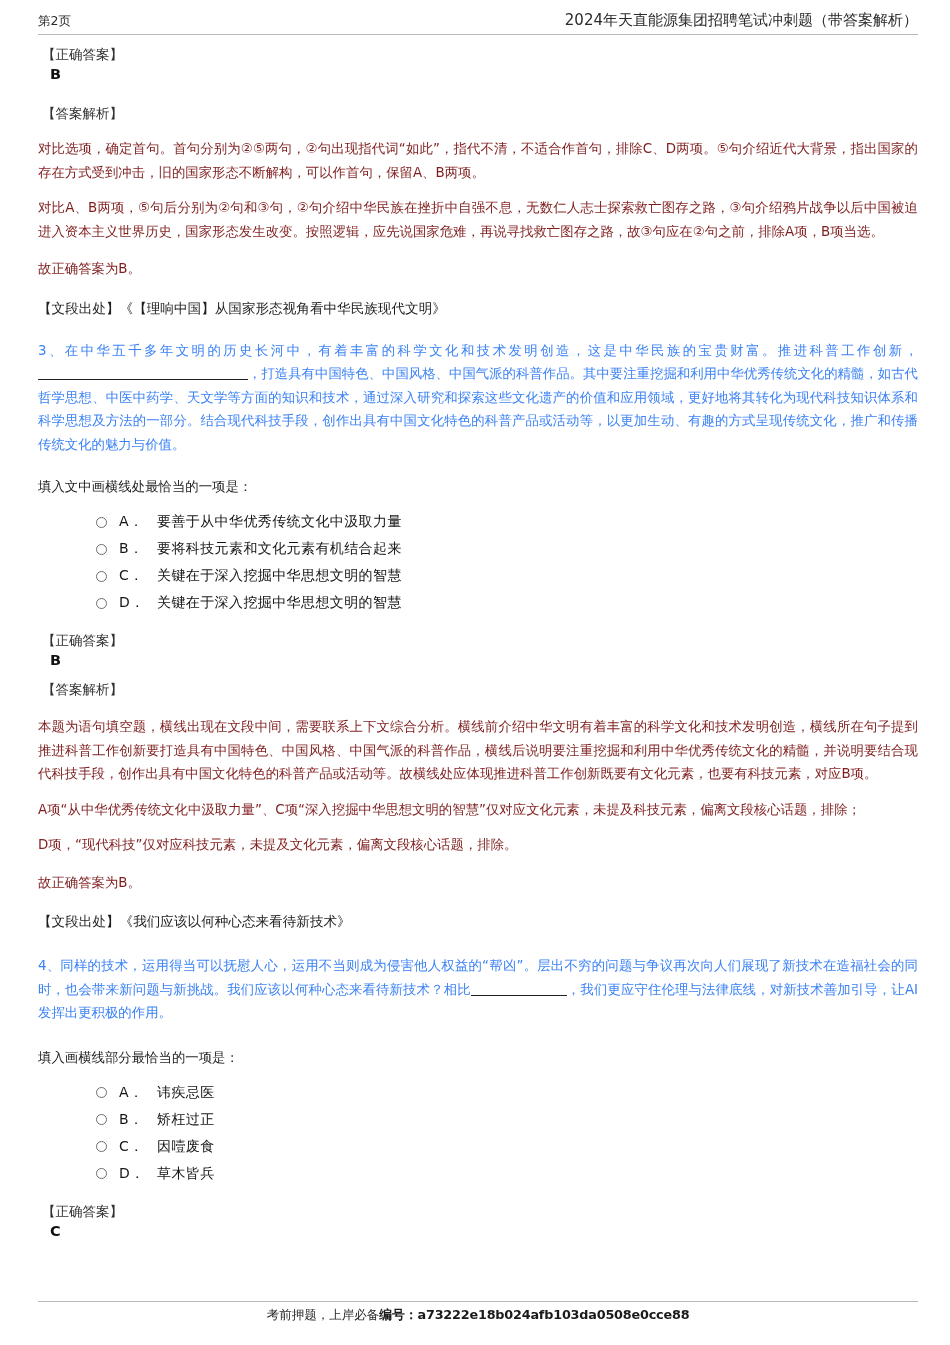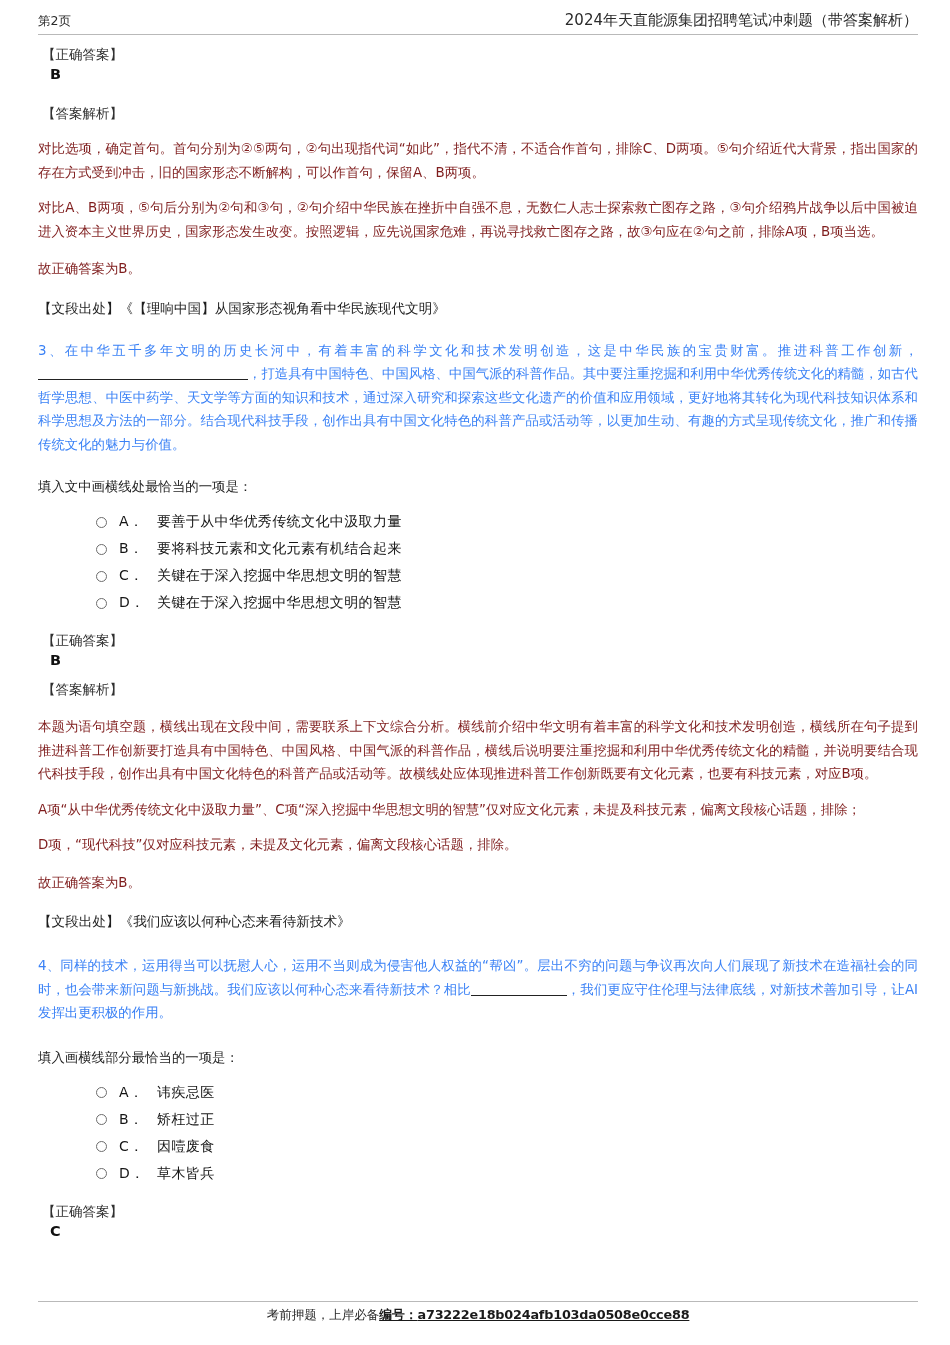--- a/index.html
+++ b/index.html
@@ -179,21 +179,20 @@
   .footer-left {
     font-size: 12.5px;
     color: #2a2a2a;
     white-space: nowrap;
   }
   .footer-right {
     font-size: 12.8px;
     color: #1a1a1a;
     white-space: nowrap;
     font-weight: 600;
-    text-decoration: underline;
   }
   .footer-right .code {
     font-family: "DejaVu Sans", "Liberation Sans", sans-serif;
     letter-spacing: -0.2px;
   }
 </style>
 </head>
 <body>
 
 <div class="page">

